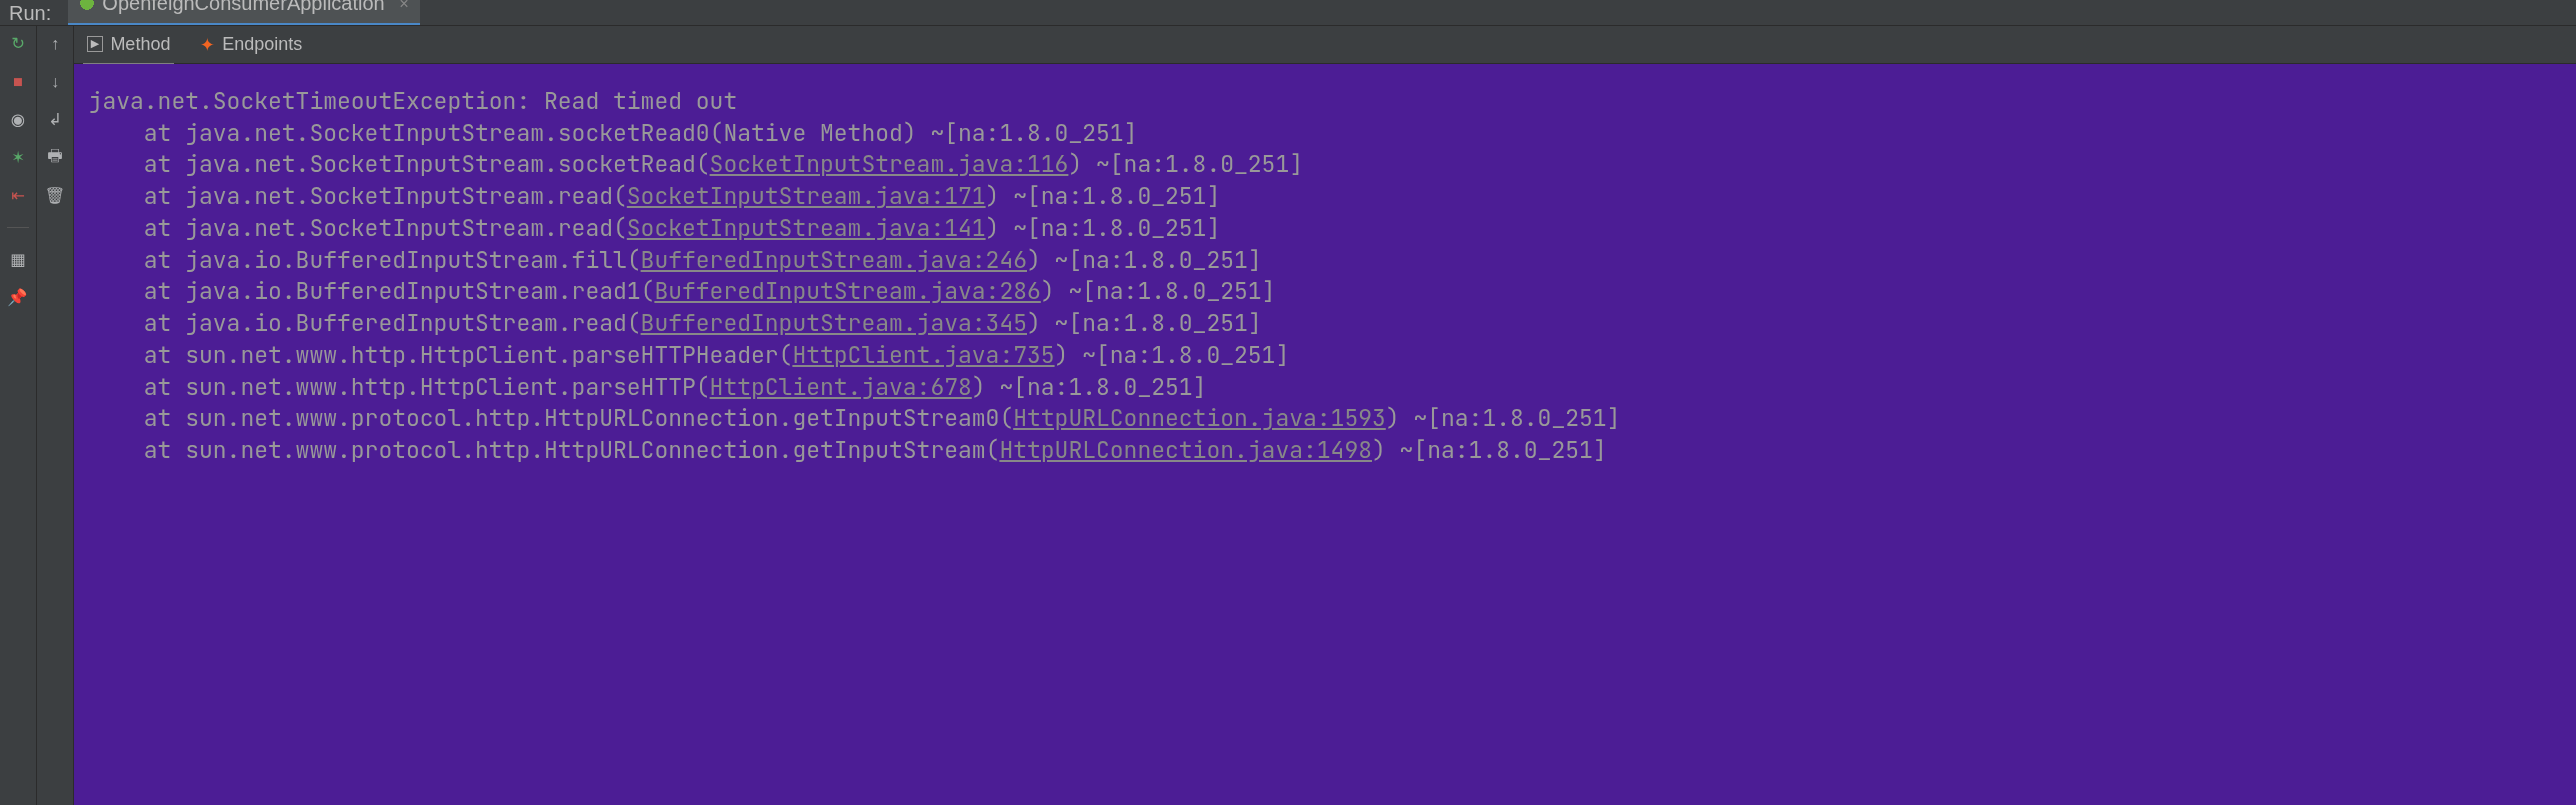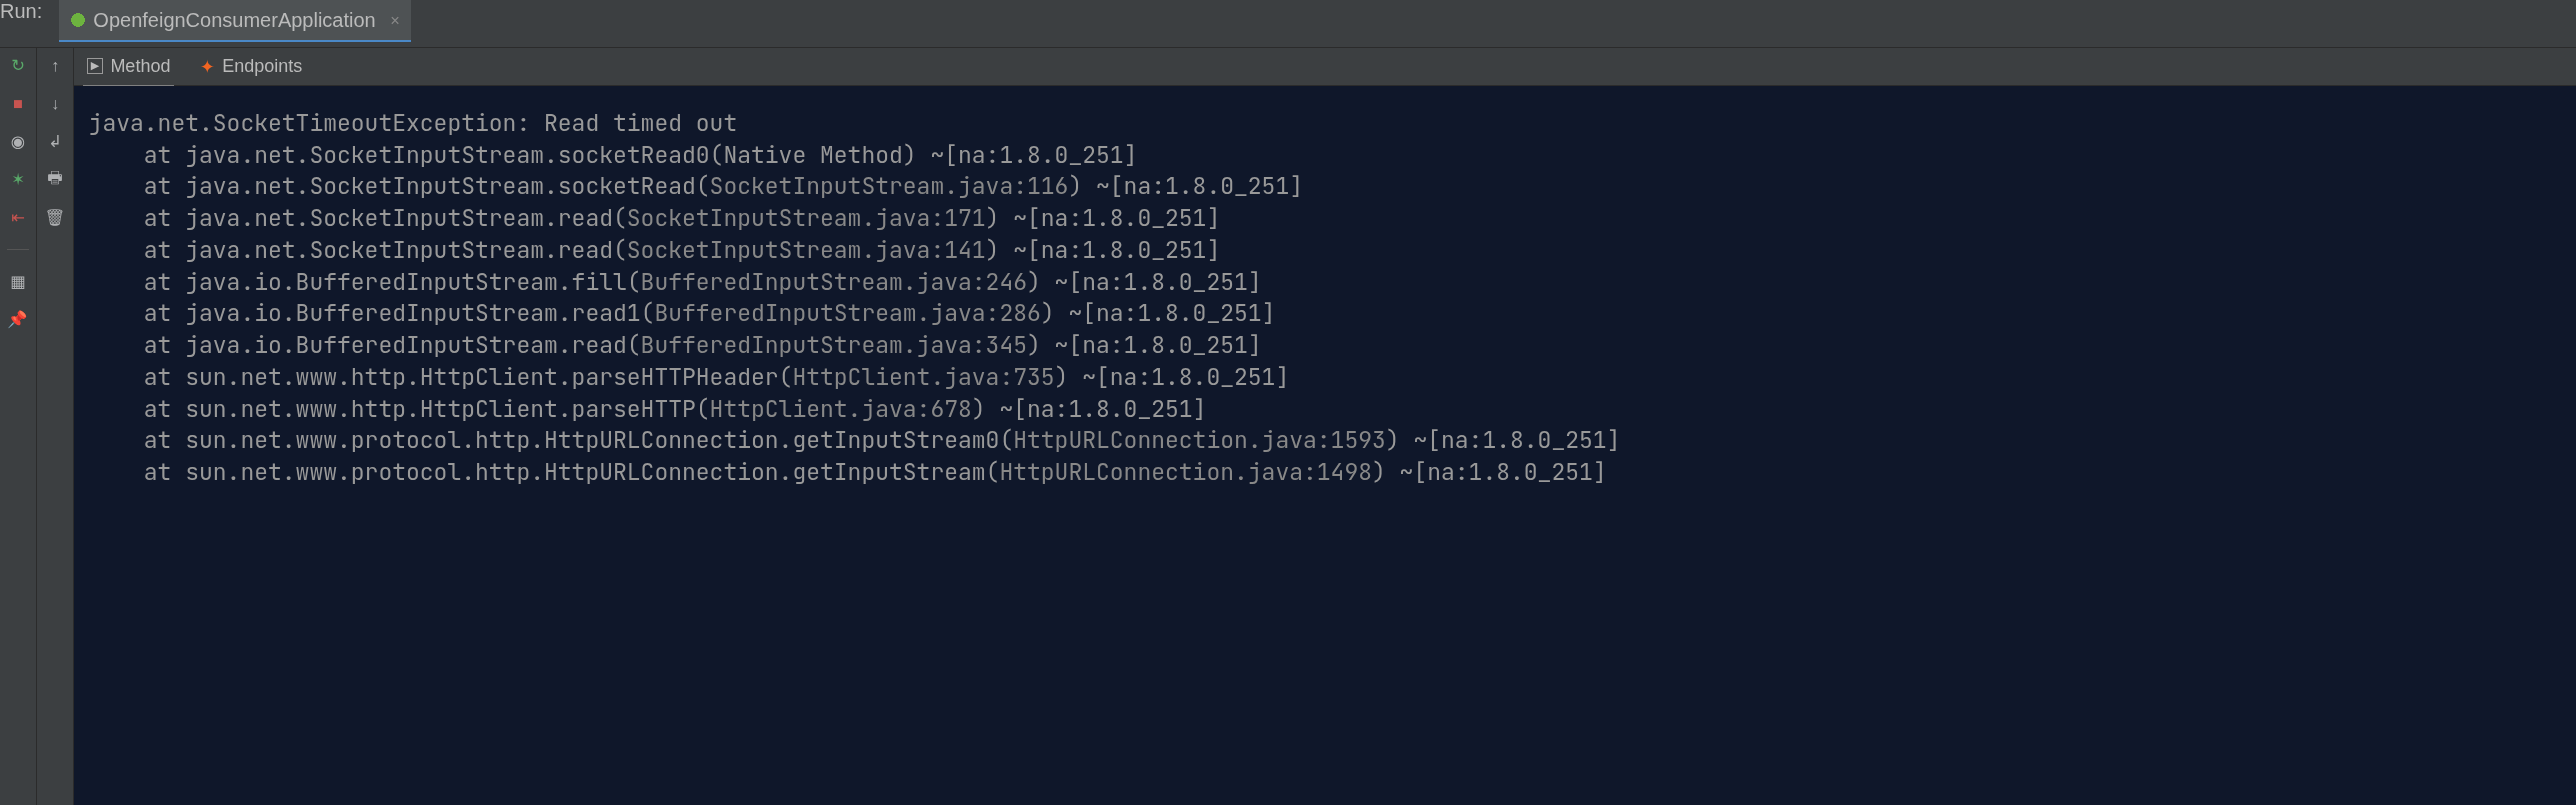--- a/index.html
+++ b/index.html
@@ -8,24 +8,25 @@
     color: #a9b7c6;
     font-family: -apple-system, "Segoe UI", sans-serif;
     font-size: 12px;
     width: 2576px;
     height: 805px;
     overflow: hidden;
   }
   .container { display: flex; flex-direction: column; height: 100%; }
   .header-row {
     display: flex;
-    align-items: flex-start;
-    height: 48px;
+    align-items: flex-end;
+    height: 26px;
     background: #3c3f41;
     border-bottom: 0.9px solid #2b2b2b;
+    padding-left: 9px;
   }
   .run-label { color: #bbbbbb; margin-right: 16.4px; font-size: 20px; }
   .run-tab {
     display: flex; align-items: center;
     height: 42px; padding: 0 11px;
     border-bottom: 2.7px solid #4a88c7;
     background: #4e5254;
     color: #bbbbbb; font-size: 20px;
     gap: 7.3px;
   }
@@ -53,28 +54,28 @@
     padding-left: 9px; gap: 22px;
   }
   .subtab {
     display: flex; align-items: center; height: 38px;
     color: #bbbbbb; font-size: 18px; gap: 7.3px;
     padding: 0 3.7px;
   }
   .subtab.active { border-bottom: 1.8px solid #808080; }
   .console-output {
     flex: 1; padding: 22px 14.6px 11px 14.6px;
-    background: #0f172a;
+    background: #4c1d95;
     font-family: "JetBrains Mono", "Consolas", "Menlo", monospace;
     font-size: 23px; line-height: 1.38;
     color: #999999; white-space: pre; overflow: hidden;
   }
   .stack-line { display: block; }
   .stack-indent { padding-left: 4ch; }
-  .src-link { color: #888888; cursor: pointer; }
+  .src-link { color: #888888; text-decoration: underline; cursor: pointer; }
   .spring-icon {
     display:inline-block; width:16.4px; height:16.4px; border-radius:50%;
     background: radial-gradient(circle at 50% 50%, #6db33f 60%, transparent 61%);
     position:relative;
   }
   .play-box {
     display:inline-flex; width:16.4px; height:16.4px; border:0.9px solid #999;
     align-items:center; justify-content:center; font-size:11px;
   }
   .flame { color:#f26522; font-size:18px; }

